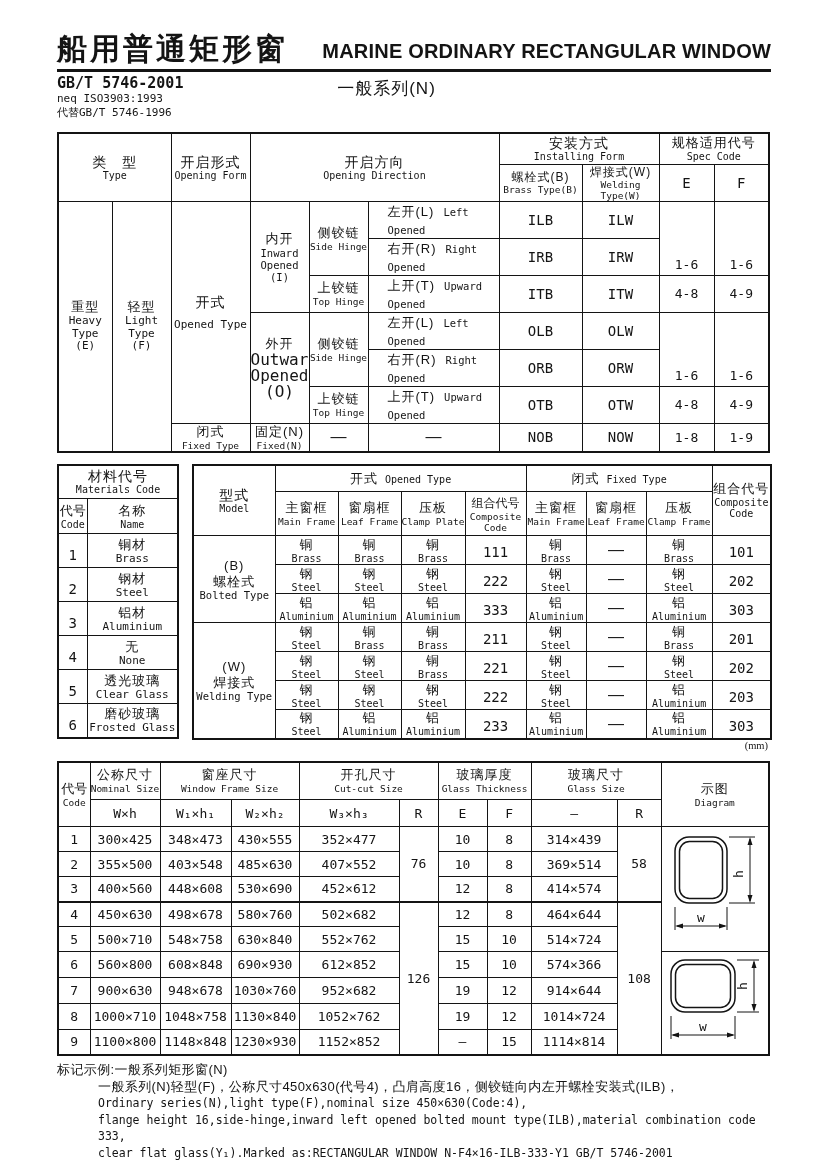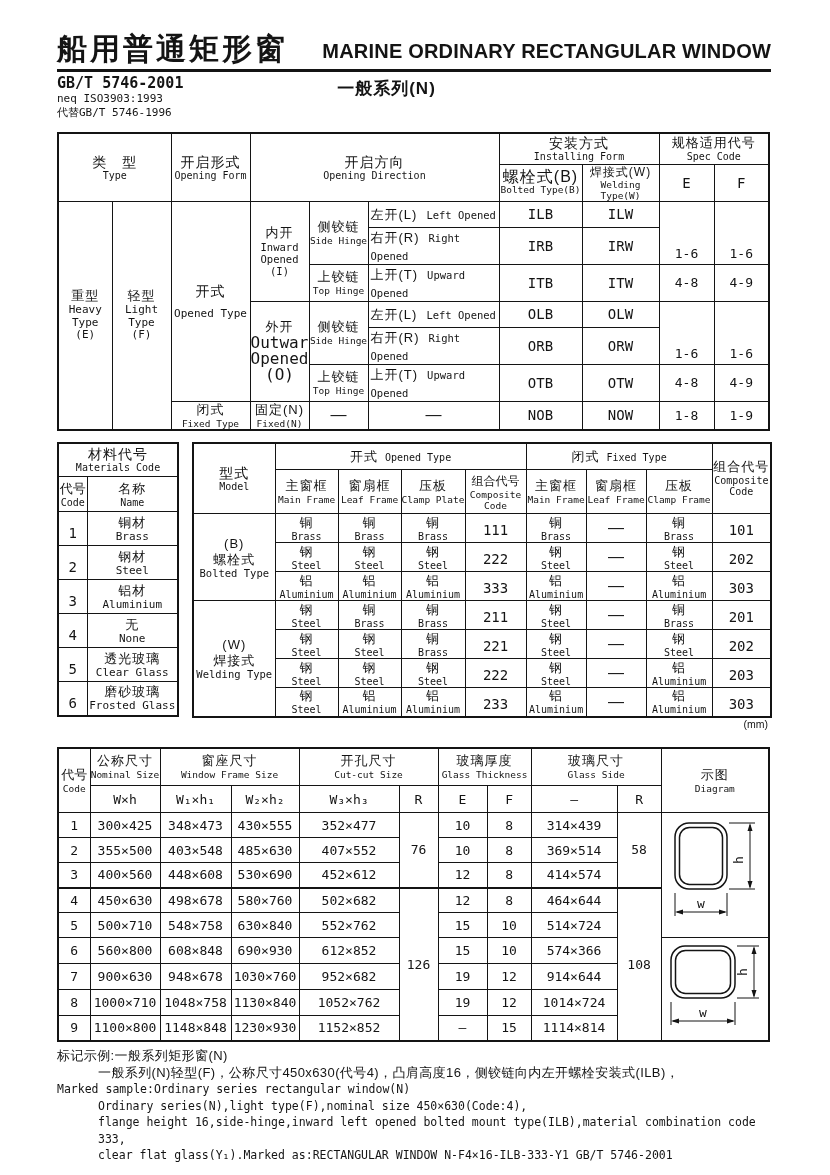--- a/index.html
+++ b/index.html
@@ -10,61 +10,61 @@
   
   .title-row { display:flex; justify-content:space-between; align-items:flex-end; padding-bottom:5px; }
   .title-zh { font-size:30px; font-weight:600; letter-spacing:3px; line-height:30px; }
   .title-en { font-size:20px; font-weight:700; letter-spacing:0.2px; line-height:26px; }
   .rule { height:3px; background:#141414; }
   .std-row { position:relative; height:48px; margin-top:3px; }
   .std-block { position:absolute; left:0; top:0; }
   .std-no  { font-family:"DejaVu Sans Mono",monospace; font-size:15px; font-weight:700; line-height:17px;text-align:right; }
   .std-sm  { font-family:"DejaVu Sans Mono",monospace; font-size:11px; line-height:14px; }
   .series-block { position:absolute; left:0; right:55px; top:4px; text-align:center; }
-  .series-zh { font-size:17px; letter-spacing:1px; line-height:20px;font-weight:bold; }
+  .series-zh { font-size:17px; letter-spacing:1px; line-height:20px; }
   .series-en { font-family:"DejaVu Sans Mono",monospace; font-size:11px; line-height:14px; }
 
   
   table { border-collapse:collapse; table-layout:fixed; }
   th,td { border:1px solid #141414; text-align:center; vertical-align:middle; font-weight:normal; padding:0; overflow:hidden; }
   .tb { border:2px solid #141414; }
   .zh { display:block; font-size:13px; line-height:16px; letter-spacing:1px; }
   .en { display:block; font-family:"DejaVu Sans Mono",monospace; font-size:10px; line-height:11px; white-space:pre-line; letter-spacing:0; }
   .en9 { font-size:9.5px; }
   .zh14 { font-size:14px; }
   .mono { font-family:"DejaVu Sans Mono",monospace; font-size:13px; }
   .mono14 { font-family:"DejaVu Sans Mono",monospace; font-size:14px; }
   .vb { vertical-align:bottom; padding-bottom:3px; }
 
   
   .t1 { width:711px; margin-top:9px; }
   .t1 .hr1 { height:31px; }
   .t1 .hr2 { height:26px; }
   .t1 tbody tr { height:26px; }
-  .t1 .dir { text-align:left; padding-left:2px; white-space:nowrap; }
+  .t1 .dir { text-align:left; padding-left:19px; white-space:nowrap; }
   .t1 .dir .zh { display:inline; font-size:13px; }
   .t1 .dir .en { display:inline; margin-left:9px; font-size:10.5px; }
   .t1 .gapcell .en { margin-top:9px; font-size:11px; }
 
   
   .t2row { display:flex; gap:13px; margin-top:11px; align-items:flex-start; }
   .t2a { width:120px; }
   .t2a .hr1 { height:34px; }
   .t2a .hr2 { height:35px; }
   .t2a tbody tr { height:34px; }
   .t2a .bcode { vertical-align:bottom; padding-bottom:4px; }
   .t2b { width:578px; }
   .t2b .hr1 { height:27px; }
   .t2b .hr2 { height:44px;margin-top:27px; }
   .t2b tbody tr { height:29px; }
   .t2b .inlineh .zh { display:inline; font-size:13px; }
   .t2b .inlineh .en { display:inline; margin-left:7px; }
   .cc { vertical-align:bottom; padding-bottom:4px; }
 
-  .mm-note { width:711px; text-align:right; font-family:Liberation Sans, sans-serif; font-size:10.5px; height:28px; line-height:12px; margin-top:0; }
+  .mm-note { width:711px; text-align:right; font-family:Liberation Serif, serif; font-size:10.5px; height:20px; line-height:12px; margin-top:0; }
 
   
   .t3 { width:711px; margin-top:1px; }
   .t3 .hr1 { height:38px; }
   .t3 .hr2 { height:27px; }
   .t3 tbody tr { height:25px; }
   .t3 tbody td { font-family:"DejaVu Sans Mono",monospace; font-size:13px; }
   .t3 .thick-top td { border-top:2px solid #141414; }
   .t3 .diag { vertical-align:middle; padding:0; }
   svg text { font-family:"DejaVu Sans Mono",monospace; font-size:13px; fill:#141414; }
@@ -127,22 +127,22 @@
             <span class="zh zh14">安装方式</span>
             <span class="en">Installing Form</span>
           </th>
         <th colspan="2">
             <span class="zh">规格适用代号</span>
             <span class="en">Spec Code</span>
           </th>
       </tr>
       <tr class="hr2">
         <th>
-            <span class="zh" style="font-size:16px;line-height:14px">螺栓式(B)</span>
-            <span class="en en9">Bolted Type(B)</span>
+            <span class="zh" style="font-size:12px;line-height:14px">螺栓式(B)</span>
+            <span class="en en9">Brass Type(B)</span>
           </th>
         <th>
             <span class="zh" style="font-size:12px;line-height:14px">焊接式(W)</span>
             <span class="en en9">Welding Type(W)</span>
           </th>
         <th class="mono14">E</th>
         <th class="mono14">F</th>
       </tr>
     </thead>
     <tbody>
@@ -598,21 +598,21 @@
         <th colspan="2">
             <span class="zh">开孔尺寸</span>
             <span class="en en9">Cut-cut Size</span>
           </th>
         <th colspan="2">
             <span class="zh">玻璃厚度</span>
             <span class="en en9">Glass Thickness</span>
           </th>
         <th colspan="2">
             <span class="zh">玻璃尺寸</span>
-            <span class="en en9">Glass Side</span>
+            <span class="en en9">Glass Size</span>
           </th>
         <th rowspan="2">
             <span class="zh">示图</span>
             <span class="en en9">Diagram</span>
           </th>
       </tr>
       <tr class="hr2">
         <th class="mono">W×h</th>
         <th class="mono">W₁×h₁</th>
         <th class="mono">W₂×h₂</th>
@@ -766,19 +766,18 @@
         <td>—</td>
         <td>15</td>
         <td>1114×814</td>
       </tr>
     </tbody>
   </table>
 
   <div class="notes">
     <div class="note-zh">标记示例:一般系列矩形窗(N)</div>
     <div class="note-zh ind">一般系列(N)轻型(F)，公称尺寸450x630(代号4)，凸肩高度16，侧铰链向内左开螺栓安装式(ILB)，</div>
-    <div class="note-en">Marked sample:Ordinary series rectangular window(N)</div>
     <div class="note-en ind">Ordinary series(N),light type(F),nominal size 450×630(Code:4),</div>
     <div class="note-en ind">flange height 16,side-hinge,inward left opened bolted mount type(ILB),material combination code 333,</div>
     <div class="note-en ind">clear flat glass(Y₁).Marked as:RECTANGULAR WINDOW  N-F4×16-ILB-333-Y1  GB/T 5746-2001</div>
   </div>
 
 </div>
 
 </body></html>

